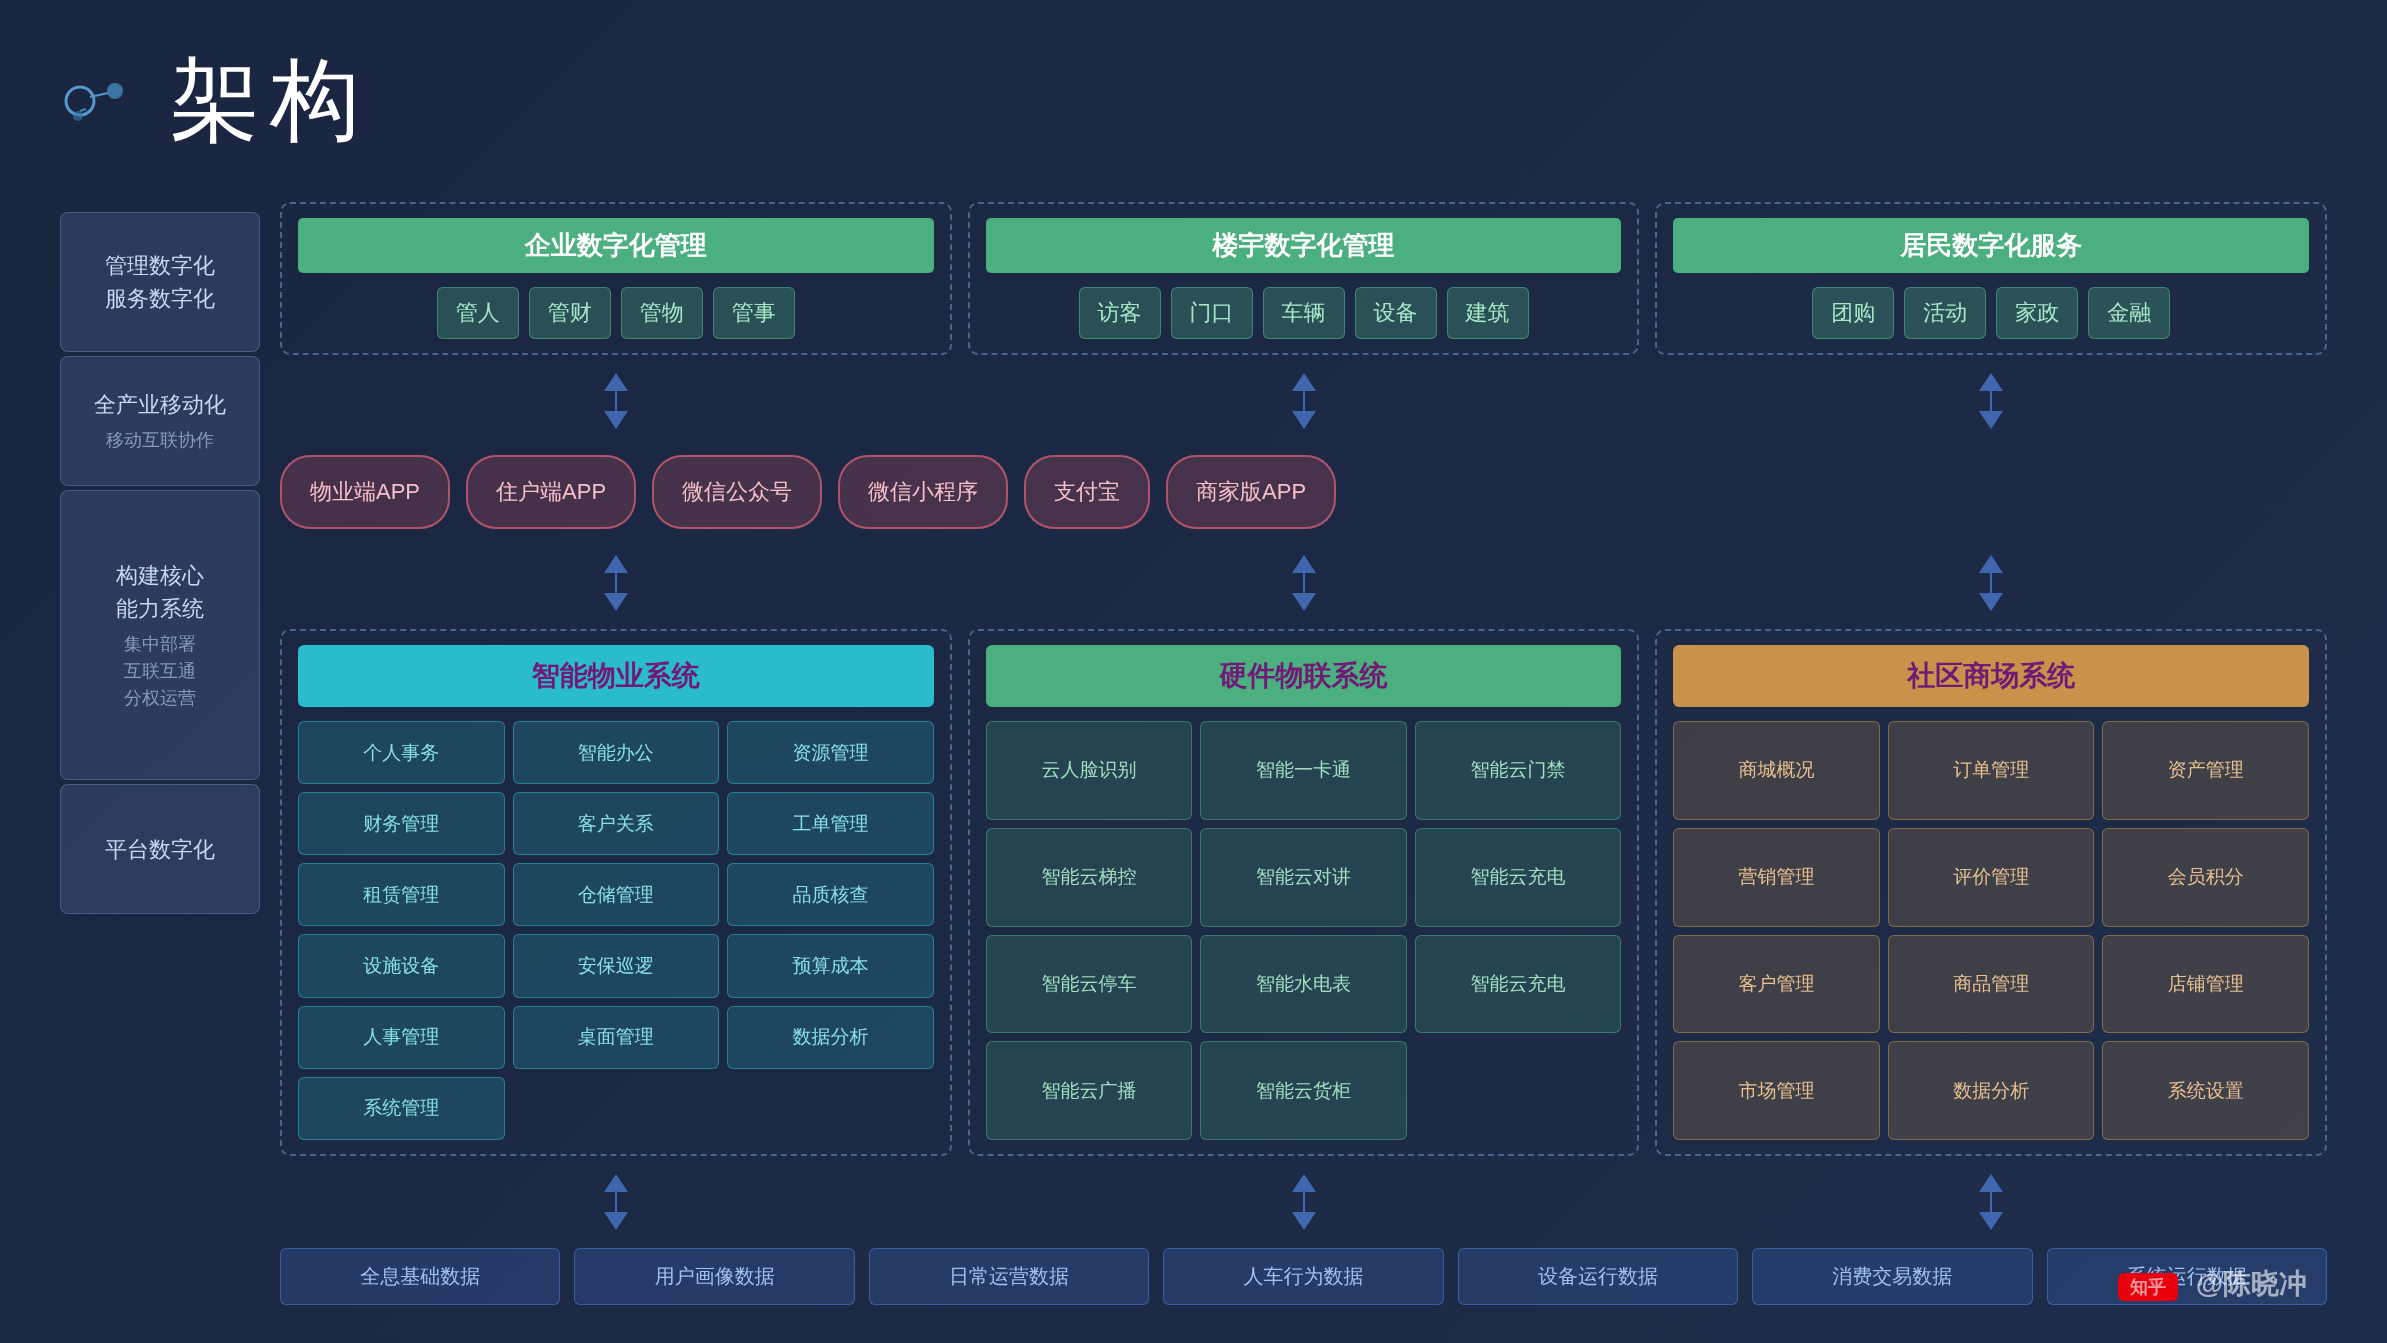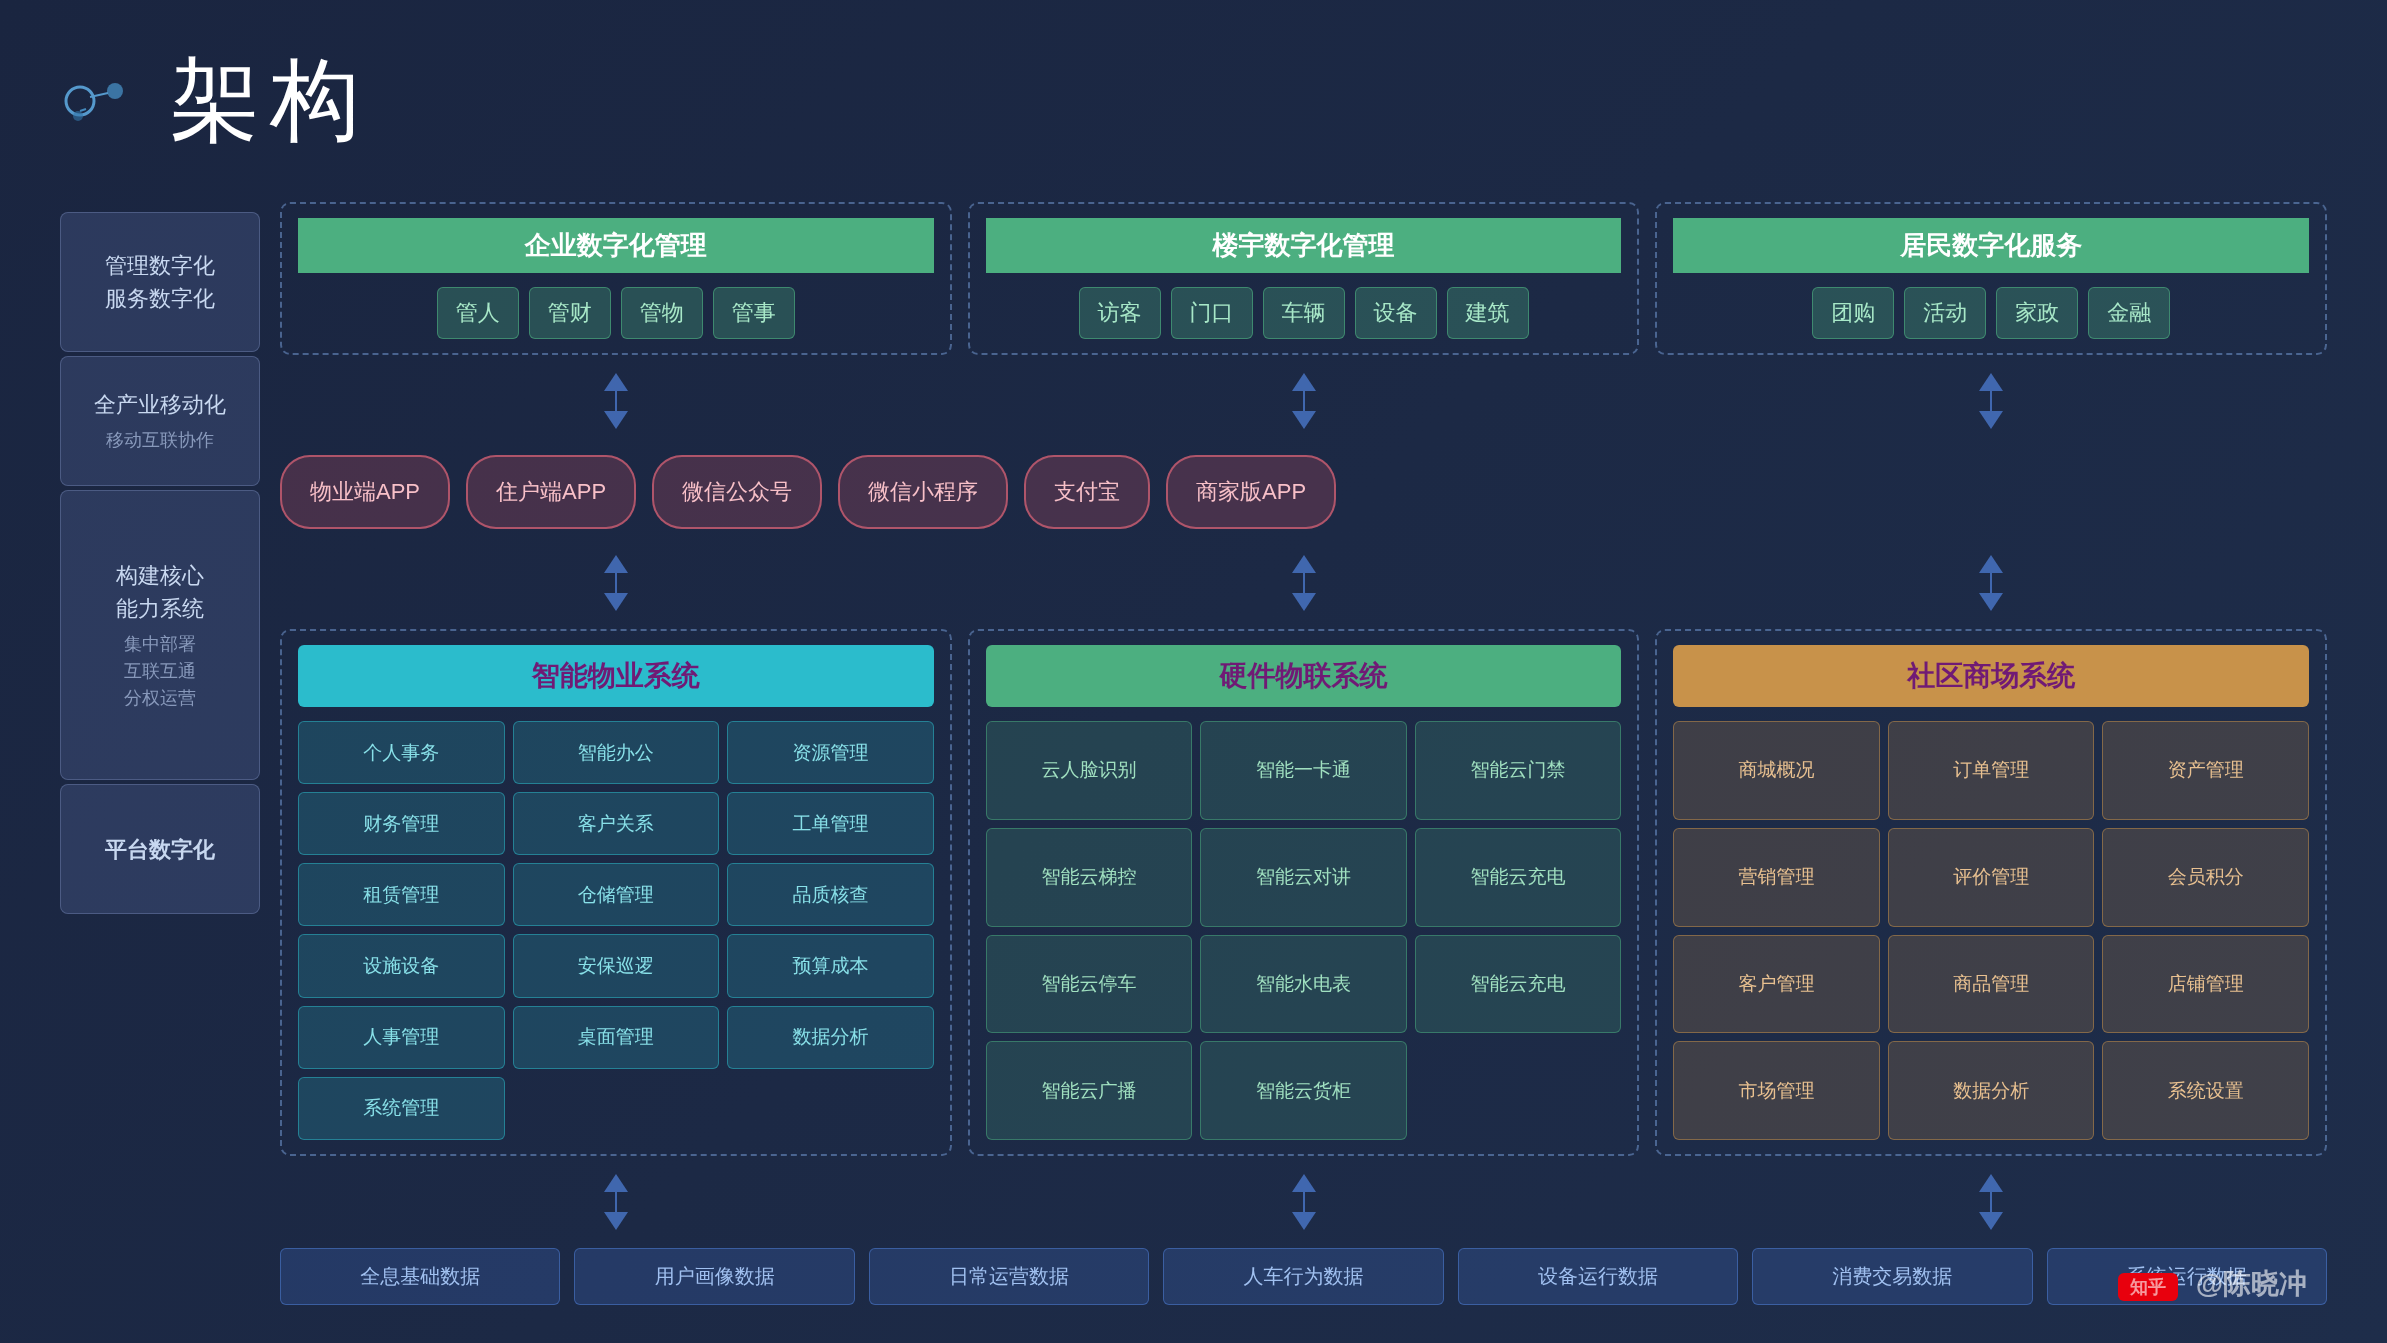--- a/index.html
+++ b/index.html
@@ -69,21 +69,21 @@
       text-align: center;
       color: #c8d8f0;
       font-size: 22px;
       line-height: 1.5;
       padding: 14px 10px;
     }
 
     .sidebar-item.tall1 { height: 140px; }
     .sidebar-item.tall2 { height: 130px; }
     .sidebar-item.tall3 { height: 290px; }
-    .sidebar-item.tall4 { height: 130px; font-weight: bold; }
+    .sidebar-item.tall4 { height: 130px; }
 
     .sidebar-sub {
       color: #8899bb;
       font-size: 18px;
       margin-top: 6px;
     }
 
     
     .content-area {
       flex: 1;
@@ -101,21 +101,21 @@
 
     .mgmt-box {
       flex: 1;
       border: 2px dashed rgba(120, 160, 220, 0.5);
       border-radius: 10px;
       padding: 14px 16px;
     }
 
     .mgmt-title {
       background: #4caf80;
-      border-radius: 0;
+      border-radius: 5px;
       text-align: center;
       font-size: 26px;
       font-weight: bold;
       padding: 10px;
       margin-bottom: 14px;
       color: #fff;
     }
 
     .mgmt-items {
       display: flex;

